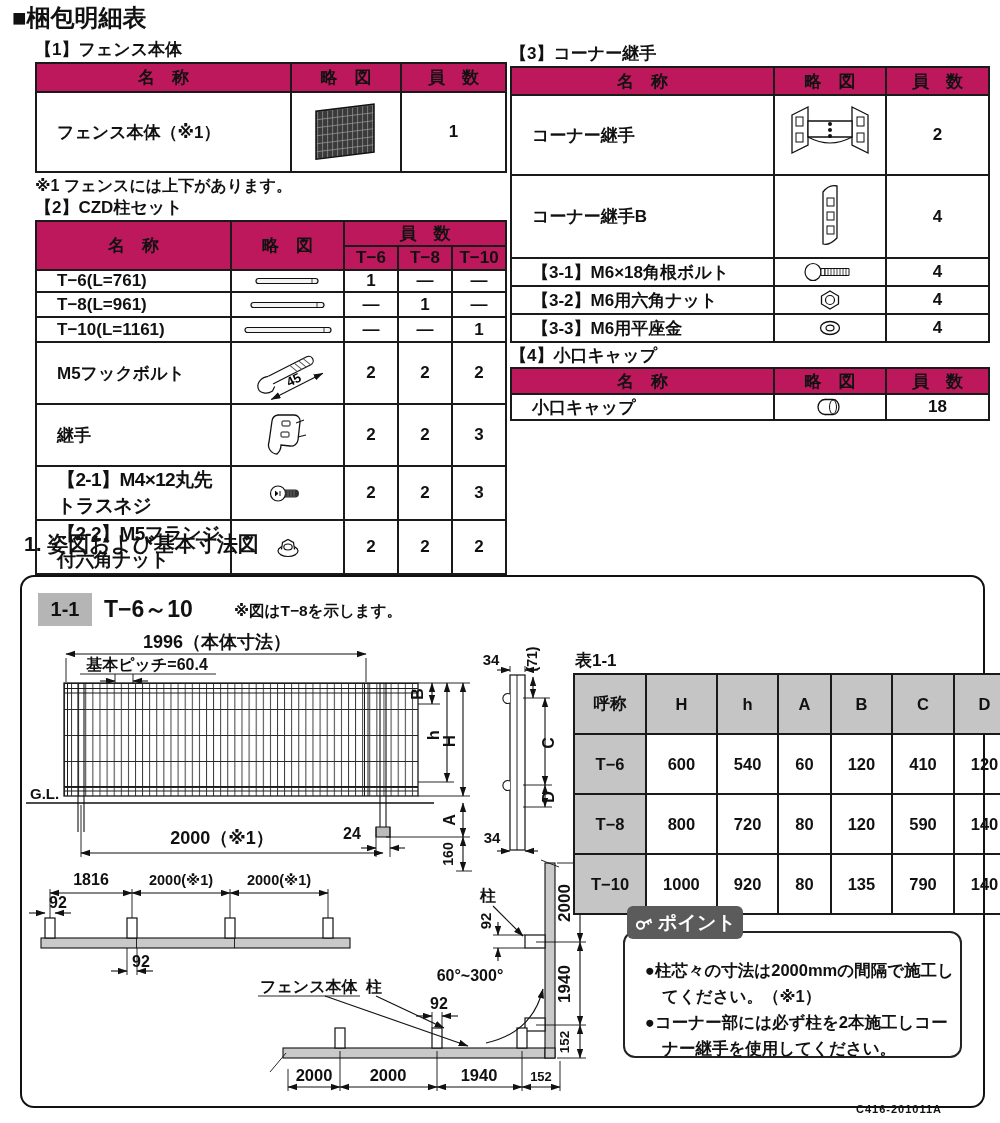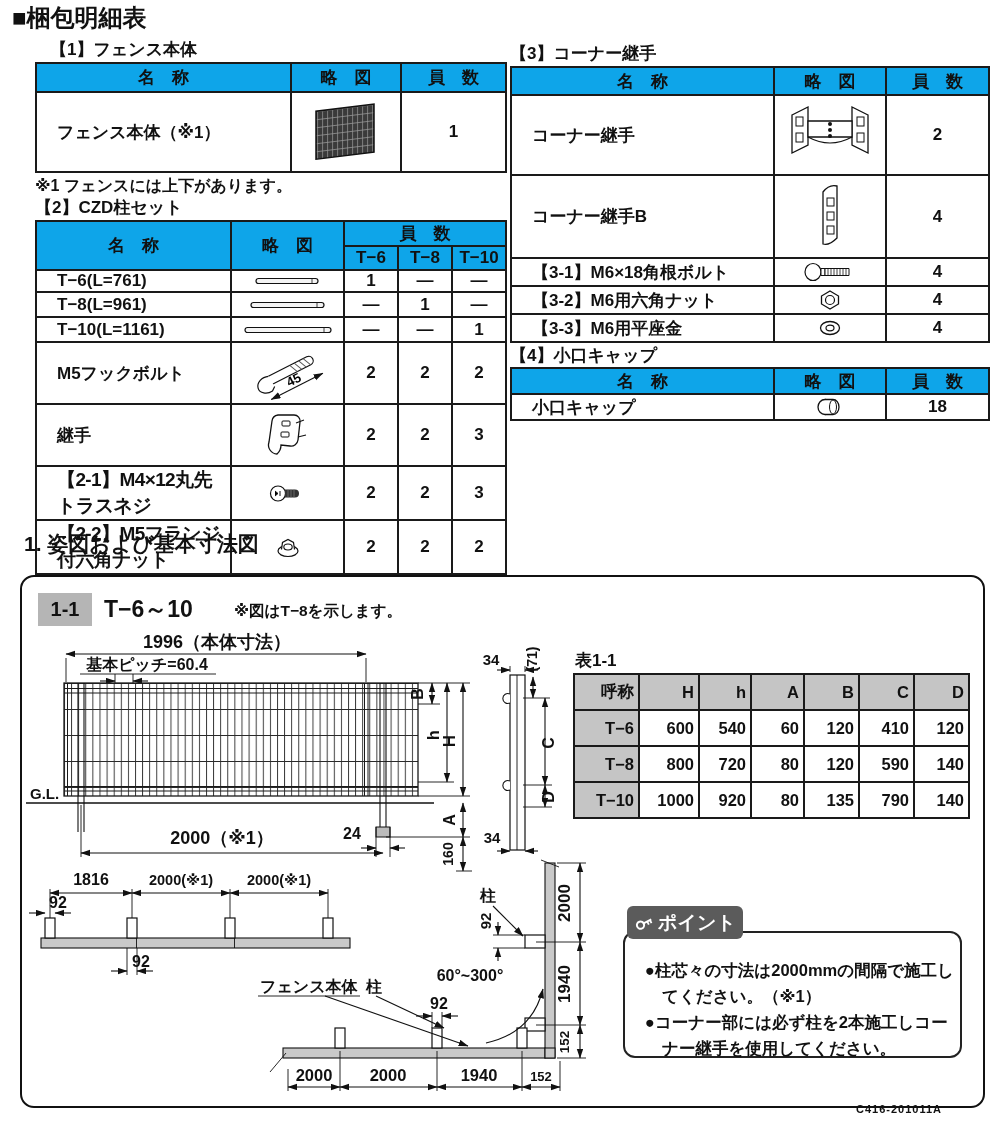--- a/index.html
+++ b/index.html
@@ -5,56 +5,56 @@
   html,body{margin:0;padding:0;background:#fff;}
   .page{position:relative;width:1000px;height:1123px;background:#fff;overflow:hidden;
         font-family:"Liberation Sans","DejaVu Sans",sans-serif;color:#111;}
   .h1{position:absolute;left:12px;top:2px;font-size:24px;font-weight:700;}
   .h2{position:absolute;left:24px;top:530px;font-size:21px;font-weight:700;}
   .cap{position:absolute;font-size:17px;font-weight:700;}
   .note{position:absolute;font-size:16px;font-weight:700;}
   table.pk{position:absolute;border-collapse:collapse;table-layout:fixed;}
   .pk th,.pk td{border:2px solid #1a1a1a;font-weight:700;font-size:17px;text-align:center;
                 padding:0;color:#111;overflow:hidden;}
-  .pk .hd{background:#0ea5e9;}
+  .pk .hd{background:#be185d;}
   .pk .nm{text-align:left;padding-left:20px;}
   .pk .sm{font-size:19px;letter-spacing:-0.6px;}
   .bigbox{position:absolute;left:20px;top:575px;width:961px;height:529px;
           border:2.5px solid #111;border-radius:14px;}
   .badge{position:absolute;left:38px;top:593px;width:54px;height:33px;background:#b5b5b5;
          font-size:20px;font-weight:700;text-align:center;line-height:33px;}
   .dtitle{position:absolute;left:104px;top:594px;font-size:23px;font-weight:700;}
   .dnote{position:absolute;left:234px;top:601px;font-size:15.5px;font-weight:700;}
   .dg{position:absolute;left:20px;top:575px;}
   .dg text{font-weight:700;fill:#111;font-family:"Liberation Sans","DejaVu Sans",sans-serif;}
   .d{stroke:#111;stroke-width:1.1;fill:none;}
   .x{stroke:#111;stroke-width:0.9;}
   .w{stroke:#1a1a1a;stroke-width:1;}
   table.t11{position:absolute;left:573px;top:673px;border-collapse:collapse;table-layout:fixed;}
-  .t11 th,.t11 td{border:2px solid #1a1a1a;font-weight:700;font-size:16.5px;text-align:right;
-                  padding:4px;height:26px;}
+  .t11 th,.t11 td{border:2px solid #1a1a1a;font-weight:700;font-size:16.5px;text-align:center;
+                  padding:16px;height:26px;}
   .t11 .hd{background:#c5c5c5;}
   .t11cap{position:absolute;left:575px;top:649px;font-size:17px;font-weight:700;}
   .ptbadge{position:absolute;left:627px;top:906px;width:116px;height:33px;background:#5b5b5b;
            border-radius:6px;color:#fff;font-size:19px;font-weight:700;display:flex;
            align-items:center;justify-content:center;gap:4px;z-index:3;}
   .ptbox{position:absolute;left:623px;top:931px;width:339px;height:127px;border:2px solid #222;
          border-radius:12px;background:#fff;z-index:2;padding:24px 6px 0 8px;box-sizing:border-box;}
   .ptitem{font-size:16.5px;font-weight:700;line-height:26px;padding-left:17px;text-indent:-17px;margin-left:12px;}
   .doccode{position:absolute;left:856px;top:1103px;font-size:11px;font-weight:700;letter-spacing:1px;}
   .sk{display:block;margin:0 auto;}
 </style>
 </head>
 <body>
 
 <div class="page">
 
   <div class="h1">■梱包明細表</div>
 
-  <div class="cap" style="left:50px;top:38px">【1】フェンス本体</div>
+  <div class="cap" style="left:35px;top:38px">【1】フェンス本体</div>
   <table class="pk" style="left:35px;top:62px;width:470px">
     <colgroup>
         <col style="width:255px">
         <col style="width:110px">
         <col style="width:105px">
       </colgroup>
     <tbody>
         <tr style="height:29px">
       <th class="hd">名　称</th>
       <th class="hd">略　図</th>

